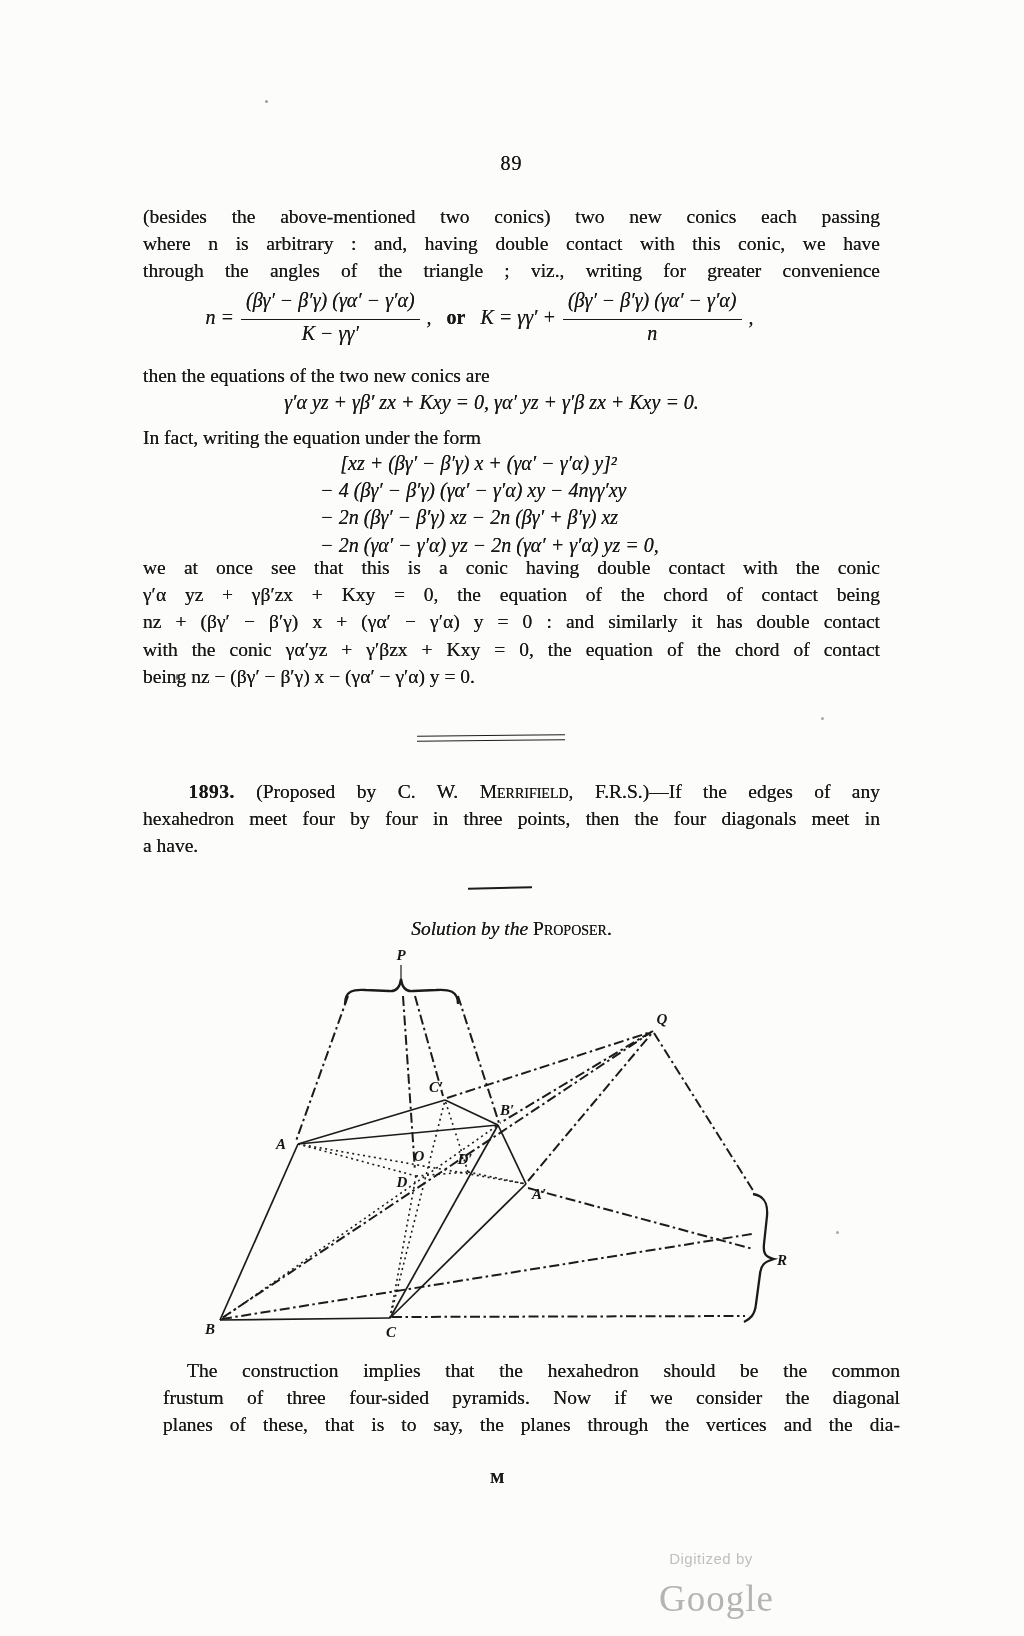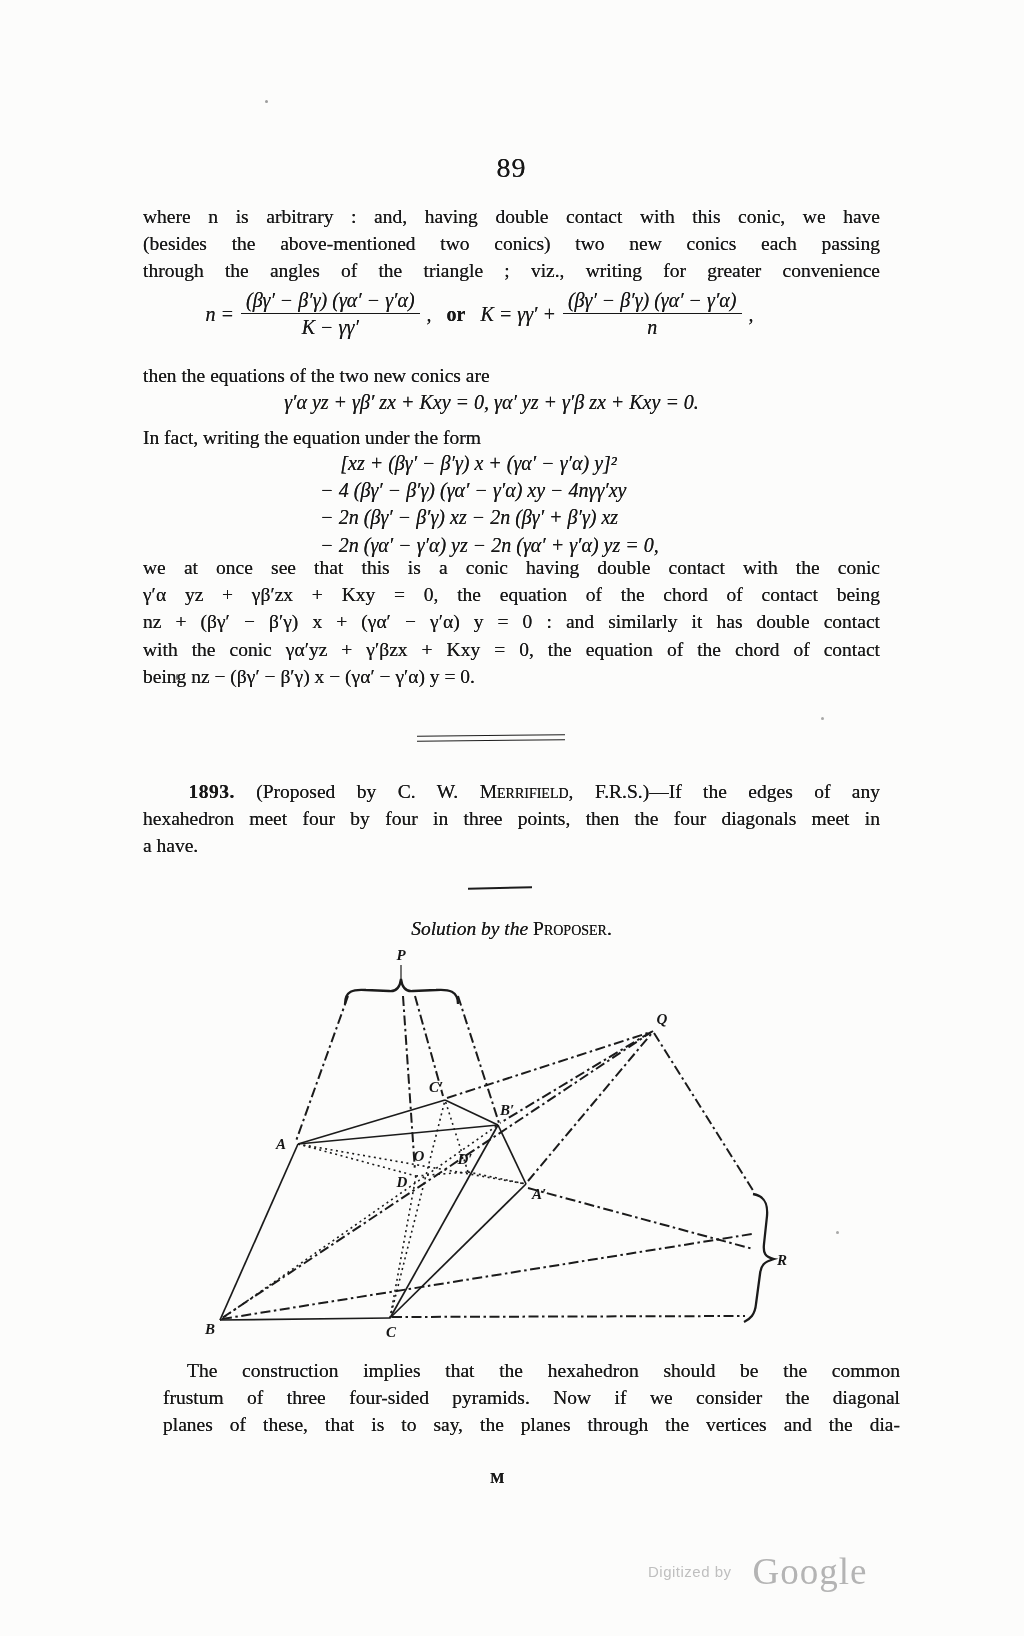--- a/index.html
+++ b/index.html
@@ -11,26 +11,26 @@
     position:relative;
     overflow:hidden;
   }
   .ink{text-shadow:0 0 .55px rgba(10,10,10,.85);}
   .abs{position:absolute;}
   .col{position:absolute;left:143px;width:737px;}
   .bodytxt{font-size:19.5px;line-height:27.2px;}
   .jline{text-align:justify;text-align-last:justify;}
   .lline{text-align:left;text-align-last:left;}
   .cline{text-align:center;text-align-last:center;}
-  .pagenum{font-size:28px;letter-spacing:1px;}
+  .pagenum{font-size:20px;letter-spacing:1px;}
   .math{font-style:italic;}
   .rm{font-style:normal;font-weight:bold;}
   .eqrow{display:flex;justify-content:center;align-items:center;gap:7px;font-size:20px;}
   .frac{display:inline-block;vertical-align:middle;text-align:center;line-height:1.15;}
-  .frac .num{display:block;padding:0 5px 1px;border-bottom:1.6px solid #171717;}
+  .frac .num{display:block;padding:0 5px 7px;border-bottom:1.6px solid #171717;}
   .frac .den{display:block;padding:2px 5px 0;}
   .eqcenter{text-align:center;font-size:20px;}
   .eqblock{text-align:center;}
   .eqblock .inner{display:inline-block;text-align:left;font-size:20px;line-height:27.2px;}
   .eqblock .ind1{padding-left:20px;}
   .rule-double{height:4px;border-top:1.9px solid #1c1c1c;border-bottom:1.9px solid #1c1c1c;transform:rotate(-.5deg);}
   .rule-short{height:0;border-top:2.3px solid #1c1c1c;transform:rotate(-1.2deg);}
   .probnum{font-weight:bold;letter-spacing:.5px;}
   .sc{font-variant:small-caps;}
   .ital{font-style:italic;}
@@ -46,22 +46,22 @@
   svg .dd{stroke-width:2;stroke-dasharray:10 3.5 2.5 3.5;}
   svg .dt{stroke-width:1.6;stroke-dasharray:2 3.5;}
   svg .brace{stroke-width:2.3;}
 </style>
 </head>
 <body>
 
 <div class="abs col cline pagenum ink" style="top:152px;">89</div>
 
 <div class="abs col bodytxt ink" style="top:203px;">
+  <div class="jline">(besides the above-mentioned two conics) two new conics each passing</div>
   <div class="jline">where n is arbitrary : and, having double contact with this conic, we have</div>
-  <div class="jline">(besides the above-mentioned two conics) two new conics each passing</div>
   <div class="jline">through the angles of the triangle ; viz., writing for greater convenience</div>
 </div>
 
 <div class="abs col ink" style="top:289px;">
   <div class="eqrow math" style="transform:translateX(-32px);">
     <span>n =</span>
     <span class="frac">
       <span class="num">(βγ′ − β′γ) (γα′ − γ′α)</span>
       <span class="den">K − γγ′</span>
     </span>
@@ -184,21 +184,21 @@
 <div class="abs col bodytxt ink" style="top:1357px;margin-left:20px;">
   <div class="jline">
     <span class="indent"></span><span>The construction implies that the hexahedron should be the common</span>
   </div>
   <div class="jline">frustum of three four-sided pyramids.  Now if we consider the diagonal</div>
   <div class="jline">planes of these, that is to say, the planes  through the vertices and the dia-</div>
 </div>
 
 <div class="abs col cline sig ink" style="top:1470px;transform:translateX(-14px);">M</div>
 
-<div class="abs wm" style="top:1550px;left:648px;">
+<div class="abs wm" style="top:1550px;left:648px;flex-direction:column;">
   <span class="pre">Digitized by</span>
   <span class="brand">Google</span>
 </div>
 
 <div class="speck" style="left:265px;top:100px;width:3px;height:3px;opacity:.45;"></div>
 <div class="speck" style="left:176px;top:674px;width:3px;height:6px;opacity:.6;border-radius:2px;"></div>
 <div class="speck" style="left:821px;top:717px;width:3px;height:3px;opacity:.4;"></div>
 <div class="speck" style="left:836px;top:1231px;width:3px;height:3px;opacity:.4;"></div>
 
 </body></html>

